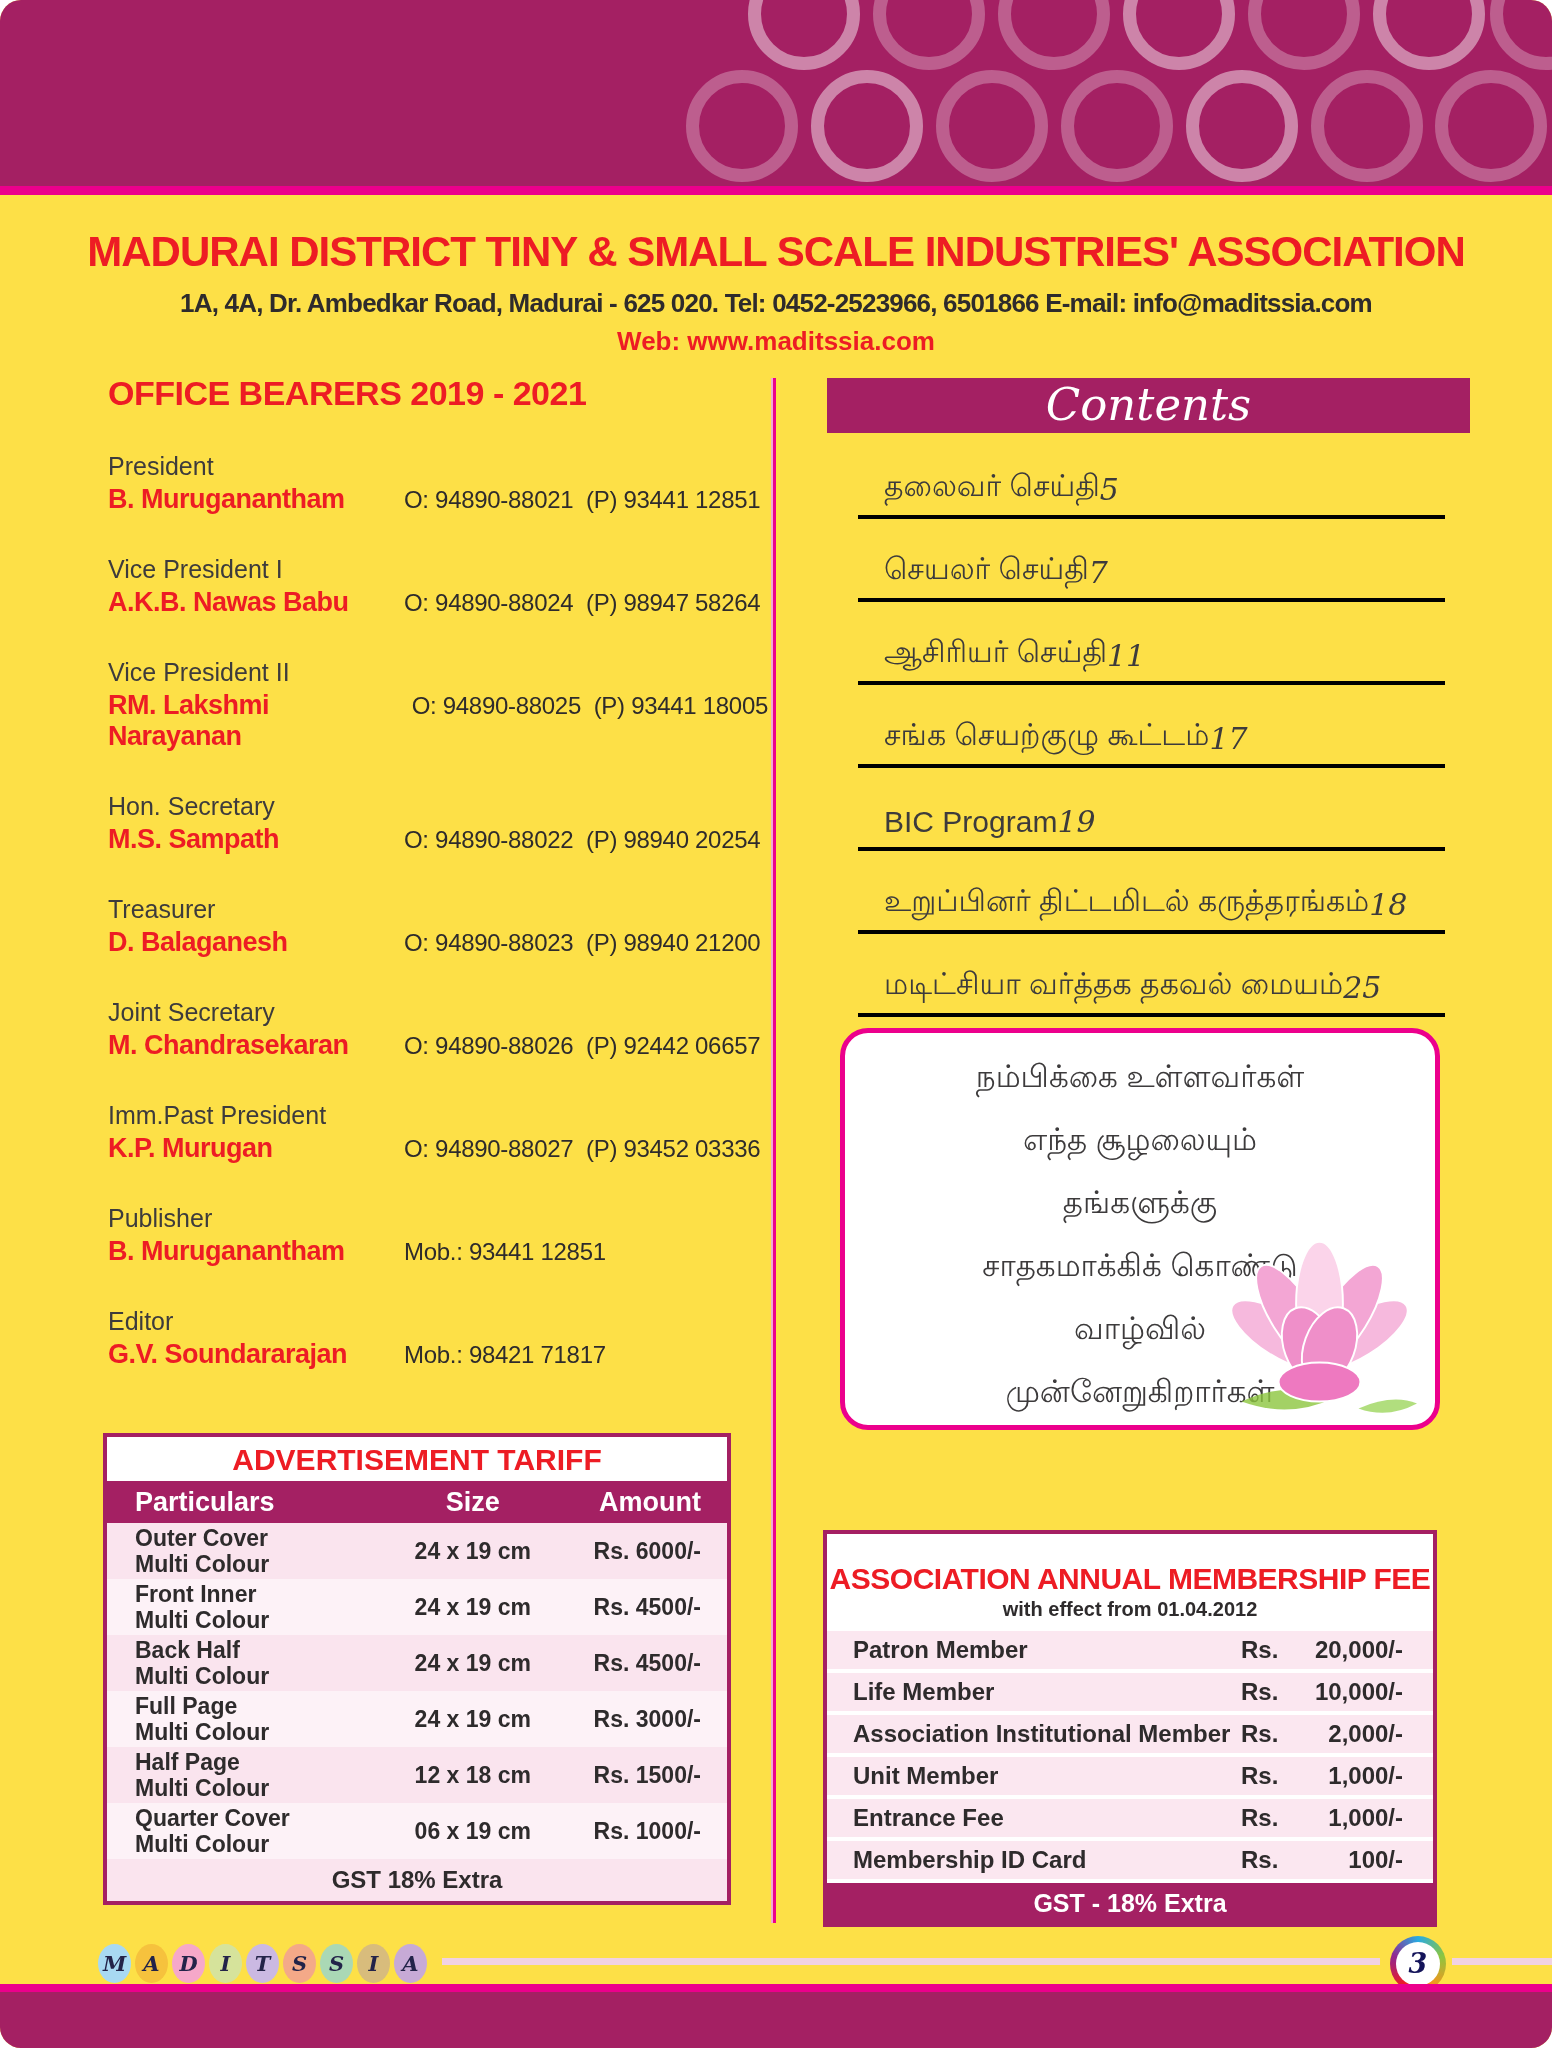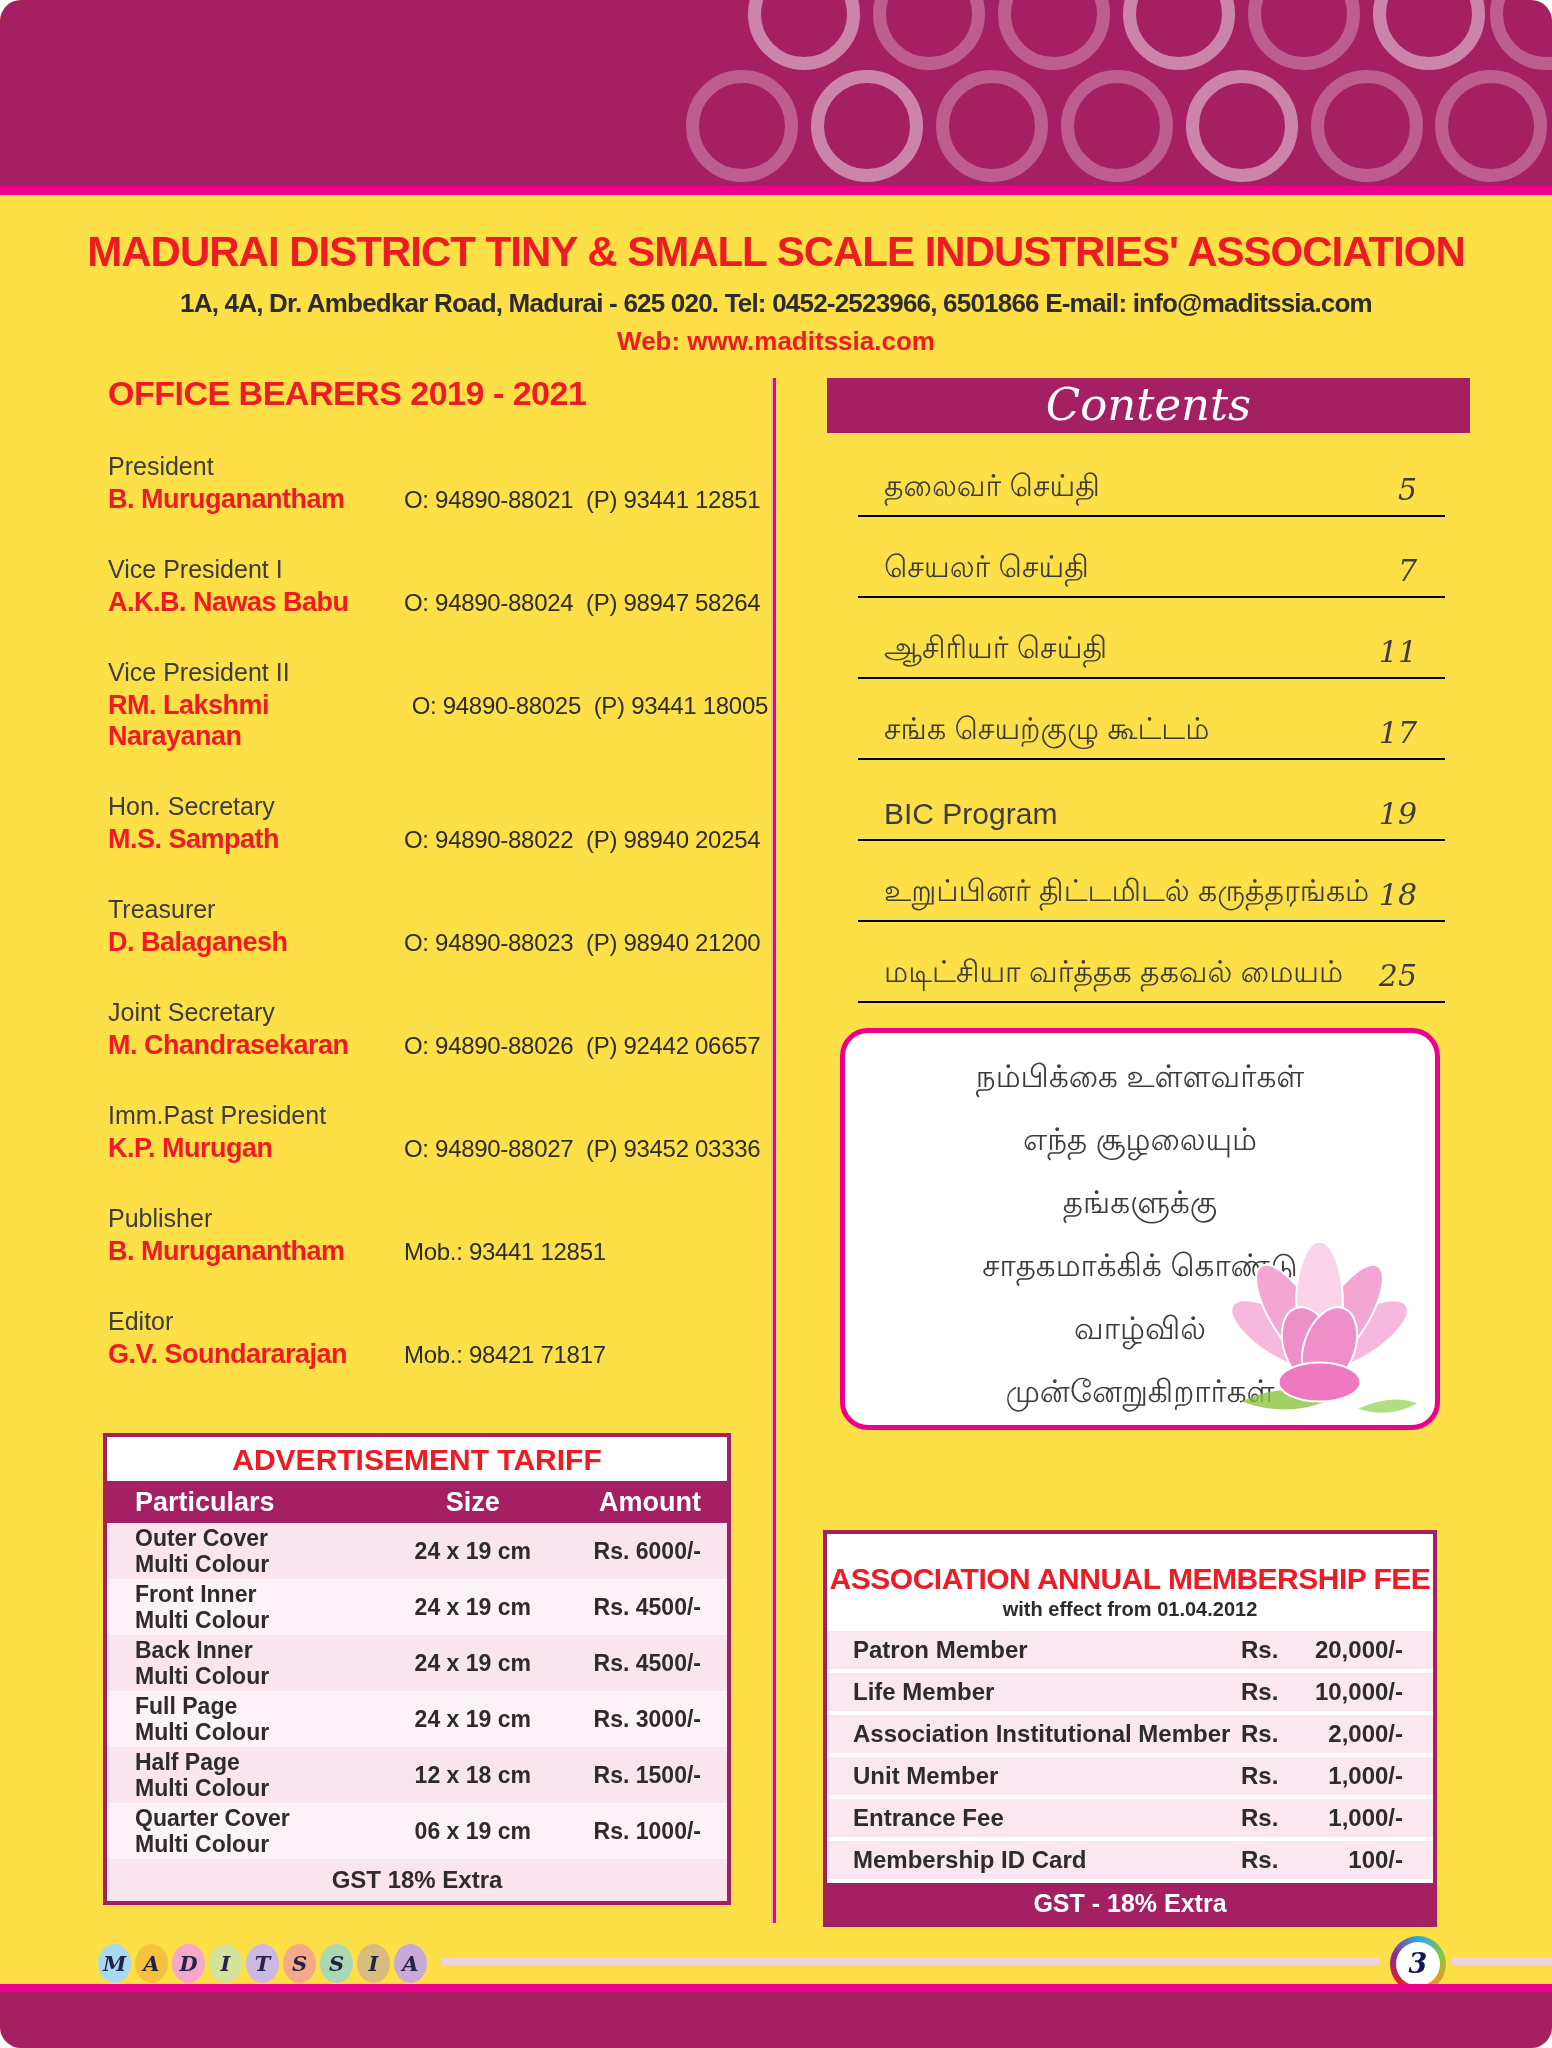--- a/index.html
+++ b/index.html
@@ -32,22 +32,22 @@
 
   
   .divider{position:absolute;left:771px;top:378px;width:5px;height:1545px;
            background:linear-gradient(to right,#f2a9cf 0 2px,#ec008c 2px);}
 
   
   .toc-banner{position:absolute;left:827px;top:378px;width:643px;height:55px;background:#a42063;
               color:#ffffff;text-align:center;line-height:54px;
               font-family:"DejaVu Serif",serif;font-style:italic;font-size:45px;}
   .toc-list{position:absolute;left:858px;top:436px;width:587px;}
-  .toc-item{height:71px;display:flex;justify-content:space-between;align-items:flex-end;
-            border-bottom:2px solid #000000;padding:0 28px 8px 26px;}
+  .toc-item{height:71px;display:flex;align-items:flex-end;
+            border-bottom:4px solid #000000;padding:0 28px 8px 26px;}
   .toc-label{font-size:30px;color:#3d3b3c;white-space:nowrap;}
   .toc-page{font-family:"DejaVu Serif",serif;font-style:italic;font-size:30px;color:#3d3b3c;}
 
   
   .quote-box{position:absolute;left:840px;top:1028px;width:600px;height:402px;box-sizing:border-box;
              border:5px solid #ec008c;border-radius:28px;background:#ffffff;}
   .quote-text{position:absolute;left:0;top:12px;width:100%;text-align:center;}
   .quote-line{font-size:31px;color:#3d3b3c;line-height:63px;white-space:nowrap;}
   .lotus{position:absolute;right:8px;bottom:2px;}
 
@@ -266,21 +266,21 @@
         <span class="adt-c1 adt-item"><span>Outer Cover</span><br><span>Multi Colour</span></span>
         <span class="adt-c2 adt-size">24 x 19 cm</span>
         <span class="adt-c3 adt-amount">Rs. 6000/-</span>
       </div>
       <div class="adt-row">
         <span class="adt-c1 adt-item"><span>Front Inner</span><br><span>Multi Colour</span></span>
         <span class="adt-c2 adt-size">24 x 19 cm</span>
         <span class="adt-c3 adt-amount">Rs. 4500/-</span>
       </div>
       <div class="adt-row">
-        <span class="adt-c1 adt-item"><span>Back Inner</span><br><span>Multi Colour</span></span>
+        <span class="adt-c1 adt-item"><span>Back Half</span><br><span>Multi Colour</span></span>
         <span class="adt-c2 adt-size">24 x 19 cm</span>
         <span class="adt-c3 adt-amount">Rs. 4500/-</span>
       </div>
       <div class="adt-row">
         <span class="adt-c1 adt-item"><span>Full Page</span><br><span>Multi Colour</span></span>
         <span class="adt-c2 adt-size">24 x 19 cm</span>
         <span class="adt-c3 adt-amount">Rs. 3000/-</span>
       </div>
       <div class="adt-row">
         <span class="adt-c1 adt-item"><span>Half Page</span><br><span>Multi Colour</span></span>

